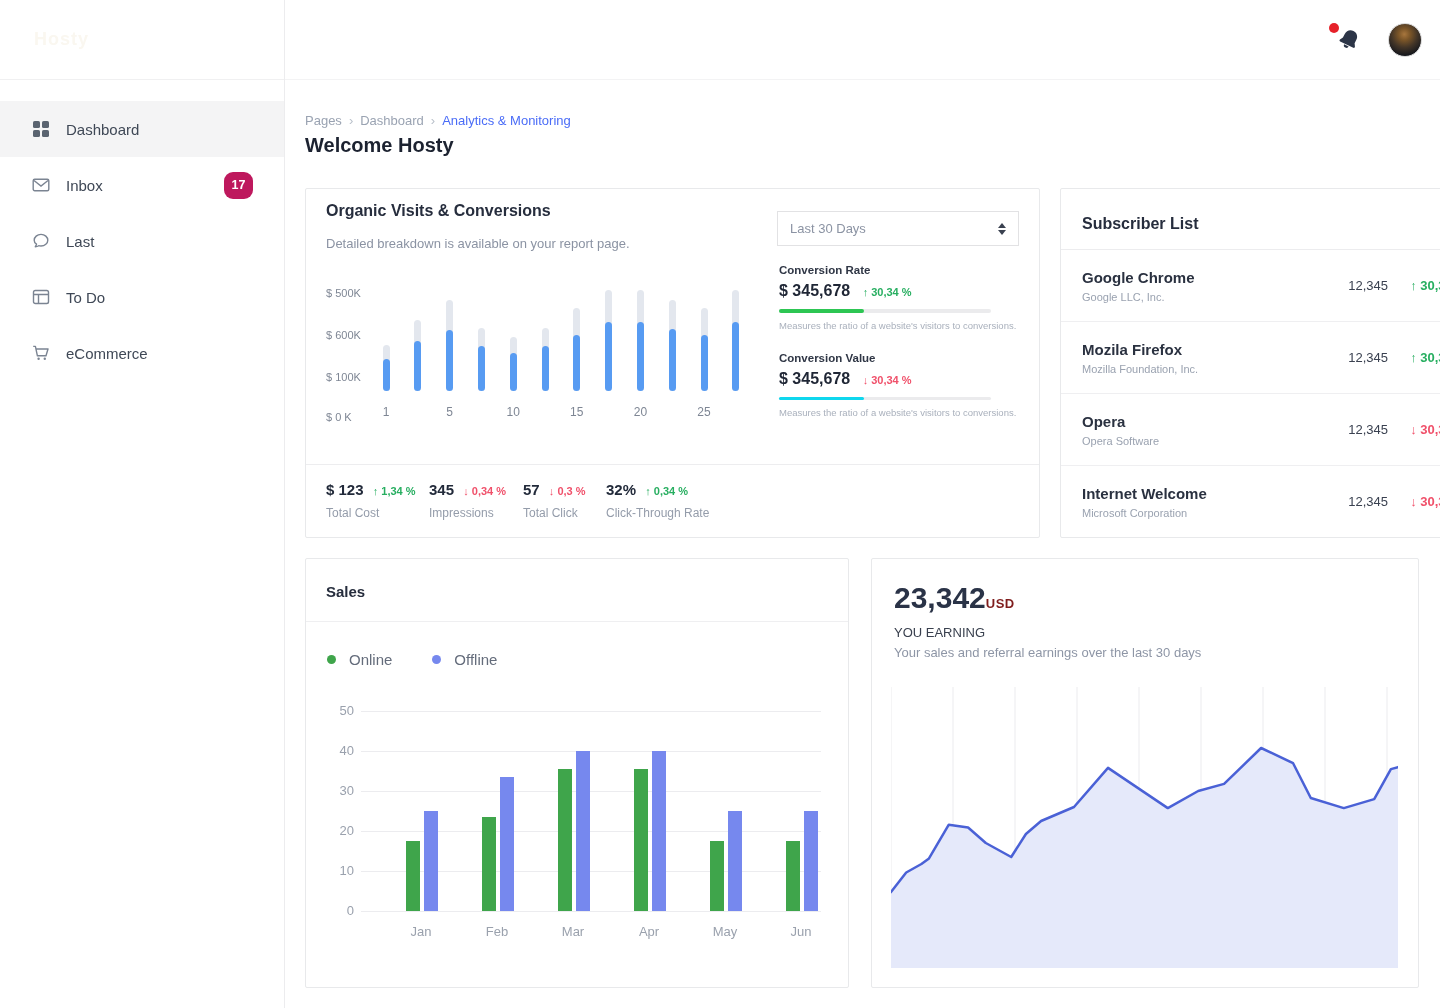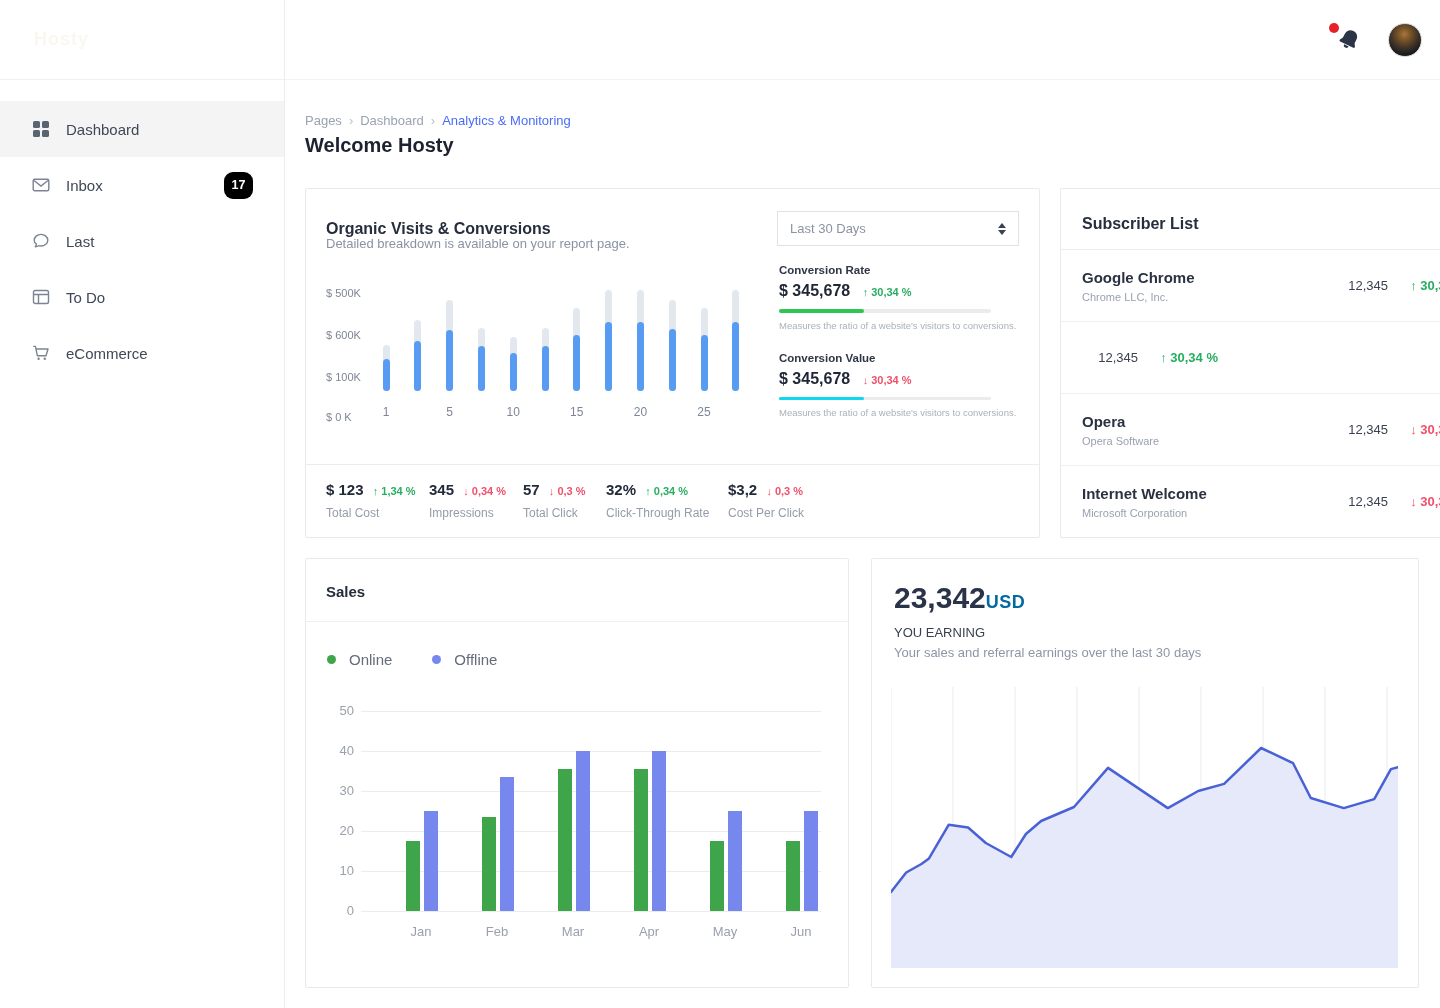--- a/index.html
+++ b/index.html
@@ -10,21 +10,21 @@
   
   .sidebar { position:absolute; left:0; top:0; width:285px; height:100%; background:#fff; border-right:1px solid #ececee; z-index:3; }
   .logo-area { height:80px; border-bottom:1px solid #f0f0f1; display:flex; align-items:center; padding-left:34px; }
   .logo-text { font-size:18px; font-weight:bold; color:#faf7f0; letter-spacing:1px; }
   .nav { position:absolute; left:0; top:101px; width:100%; }
   .nav-item { display:flex; align-items:center; height:56px; padding-left:32px; cursor:pointer; color:#7b8492; }
   .nav-item.active { background:#f4f4f5; color:#5a6370; }
   .nav-icon { width:18px; height:18px; margin-right:16px; display:inline-flex; }
   .nav-label { font-size:15px; color:#3f4856; }
   .badge { margin-left:auto; margin-right:31px; width:29px; height:27px; border-radius:9px;
-    background:#000000; color:#fff; font-size:12.5px; font-weight:bold; display:flex; align-items:center; justify-content:center; }
+    background:#be185d; color:#fff; font-size:12.5px; font-weight:bold; display:flex; align-items:center; justify-content:center; }
 
   
   .topbar { position:absolute; left:285px; top:0; right:0; height:80px; background:#fff; border-bottom:1px solid #f3f3f4; z-index:2; }
   .search-box { position:absolute; left:20px; top:20px; width:350px; height:42px; border:1px solid #e4e4e6; background:#fff; }
   .search-input { position:absolute; left:0; top:0; width:100%; height:100%; border:0; outline:none; padding:0 44px 0 12px; font-size:14px; color:#3f4856; font-family:"Liberation Sans", sans-serif; }
   .search-input::placeholder { color:#9aa2b1; }
   .search-icon { position:absolute; right:10px; top:9px; cursor:pointer; }
   .topbar-right { position:absolute; right:18px; top:0; height:80px; display:flex; align-items:center; gap:26px; }
   .bell-wrap { position:relative; width:26px; height:28px; cursor:pointer; }
   .notif-dot { position:absolute; left:-7px; top:-3px; width:10px; height:10px; border-radius:50%; background:#e62129; }
@@ -41,21 +41,21 @@
 
   .card { position:absolute; background:#fff; border:1px solid #e8e9eb; border-radius:2px; }
   .card-organic { left:20px; top:108px; width:735px; height:350px; }
   .card-subs    { left:775px; top:108px; width:431px; height:350px; }
   .card-sales   { left:20px; top:478px; width:544px; height:430px; }
   .card-earn    { left:586px; top:478px; width:548px; height:430px; }
 
   .card h2 { font-size:16px; font-weight:bold; color:#262d3d; }
 
   
-  .card-organic h2 { position:absolute; left:20px; top:31px; }
+  .card-organic h2 { position:absolute; left:20px; top:13px; }
   .ov-sub { position:absolute; left:20px; top:47px; font-size:13px; color:#8b93a3; }
   .select { position:absolute; right:20px; top:22px; width:242px; height:35px; border:1px solid #e2e2e4; display:flex; align-items:center; padding:0 12px; cursor:pointer; }
   .select-value { font-size:13px; color:#8b93a3; }
   .sel-arrows { margin-left:auto; display:flex; flex-direction:column; gap:2px; }
   .sel-arrows i { display:block; width:0; height:0; border-left:4px solid transparent; border-right:4px solid transparent; }
   .sel-arrows .tri-up { border-bottom:5px solid #3a4150; }
   .sel-arrows .tri-dn { border-top:5px solid #3a4150; }
 
   .ov-chart { position:absolute; left:20px; top:95px; width:460px; height:135px; }
   .ov-ylab { position:absolute; left:0; width:44px; font-size:11px; color:#7e8694; text-align:left; }
@@ -97,21 +97,21 @@
   .leg-item { display:flex; align-items:center; gap:13px; font-size:15px; color:#646c7b; cursor:pointer; }
   .leg-item .dot { width:9px; height:9px; border-radius:50%; display:inline-block; }
   .sales-chart { position:absolute; left:0; top:0; right:0; bottom:0; pointer-events:none; }
   .s-grid { position:absolute; left:55px; width:460px; border-top:1px solid #ececef; }
   .s-ylab { position:absolute; left:8px; width:40px; text-align:right; font-size:13px; color:#9aa1ad; }
   .s-bar { position:absolute; }
   .s-xlab { position:absolute; width:44px; text-align:center; font-size:13px; color:#9aa1ad; top:365px; }
 
   
   .earn-amount { position:absolute; left:22px; top:22px; font-size:30px; font-weight:800; color:#2a3347; }
-  .earn-amount .usd { font-size:18px; font-weight:800; color:#0369a1; letter-spacing:.5px; }
+  .earn-amount .usd { font-size:13px; font-weight:800; color:#7f1d1d; letter-spacing:.5px; }
   .earn-label { position:absolute; left:22px; top:66px; font-size:13px; color:#39404e; }
   .earn-sub { position:absolute; left:22px; top:86px; font-size:13px; color:#8e96a6; }
   .earn-chart { position:absolute; left:19px; top:128px; width:507px; height:281px; }
   .earn-chart svg { display:block; width:100%; height:100%; }
 </style>
 </head>
 <body>
 
 <div class="app">
 
@@ -288,40 +288,39 @@
           <div class="stat-col" style="width:83px">
      <div class="stat-val">57
        <span class="delta down">↓ 0,3 %</span></div>
      <div class="stat-label">Total Click</div>
    </div>
           <div class="stat-col" style="width:122px">
      <div class="stat-val">32%
        <span class="delta up">↑ 0,34 %</span></div>
      <div class="stat-label">Click-Through Rate</div>
    </div>
-          <div class="stat-col" style="width:120px">
-     <div class="stat-val">$3,2
-       <span class="delta down">↓ 0,3 %</span></div>
-     <div class="stat-label">Cost Per Click</div>
-   </div>
         </div>
     </section>
 
     <section class="card card-subs">
       <h2>Subscriber List</h2>
       <div class="sub-rows" id="subRows">
           <div class="sub-row">
      <div class="sub-info">
        <div class="sub-name">Google Chrome</div>
-       <div class="sub-company">Chrome LLC, Inc.</div>
+       <div class="sub-company">Google LLC, Inc.</div>
      </div>
      <div class="sub-count">12,345</div>
      <div class="sub-delta delta up">↑ 30,34 %</div>
    </div>
           <div class="sub-row">
+     <div class="sub-info">
+       <div class="sub-name">Mozila Firefox</div>
+       <div class="sub-company">Mozilla Foundation, Inc.</div>
+     </div>
      <div class="sub-count">12,345</div>
      <div class="sub-delta delta up">↑ 30,34 %</div>
    </div>
           <div class="sub-row">
      <div class="sub-info">
        <div class="sub-name">Opera</div>
        <div class="sub-company">Opera Software</div>
      </div>
      <div class="sub-count">12,345</div>
      <div class="sub-delta delta down">↓ 30,34 %</div>

